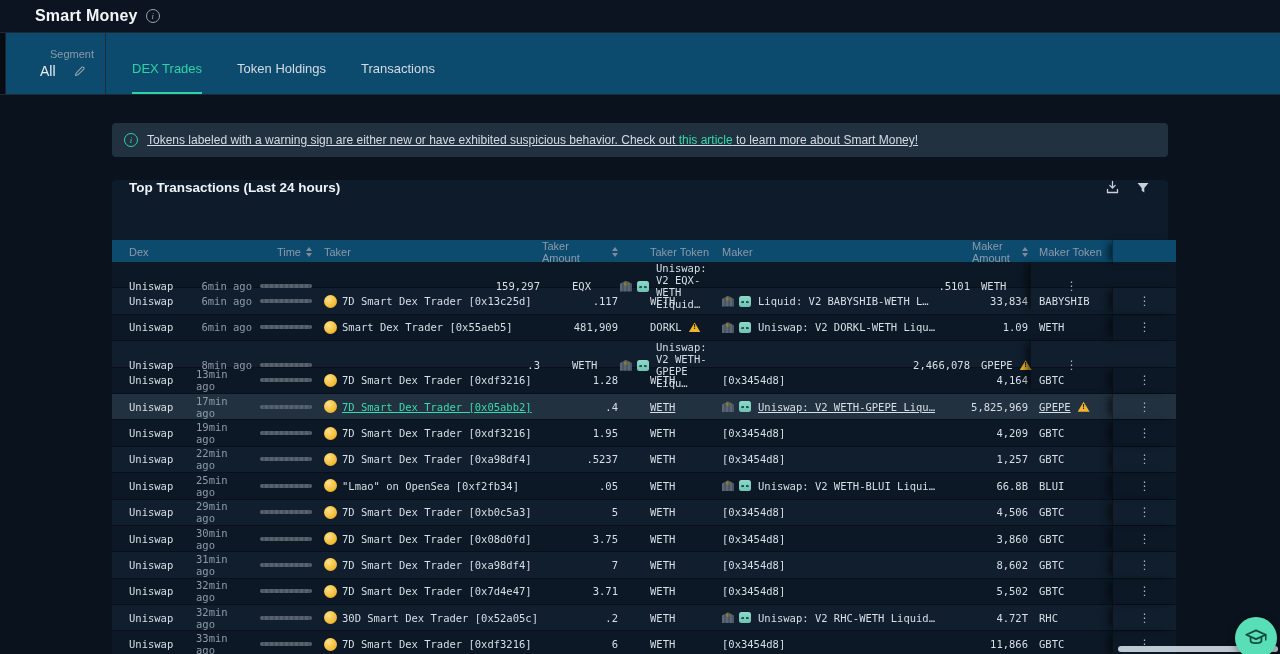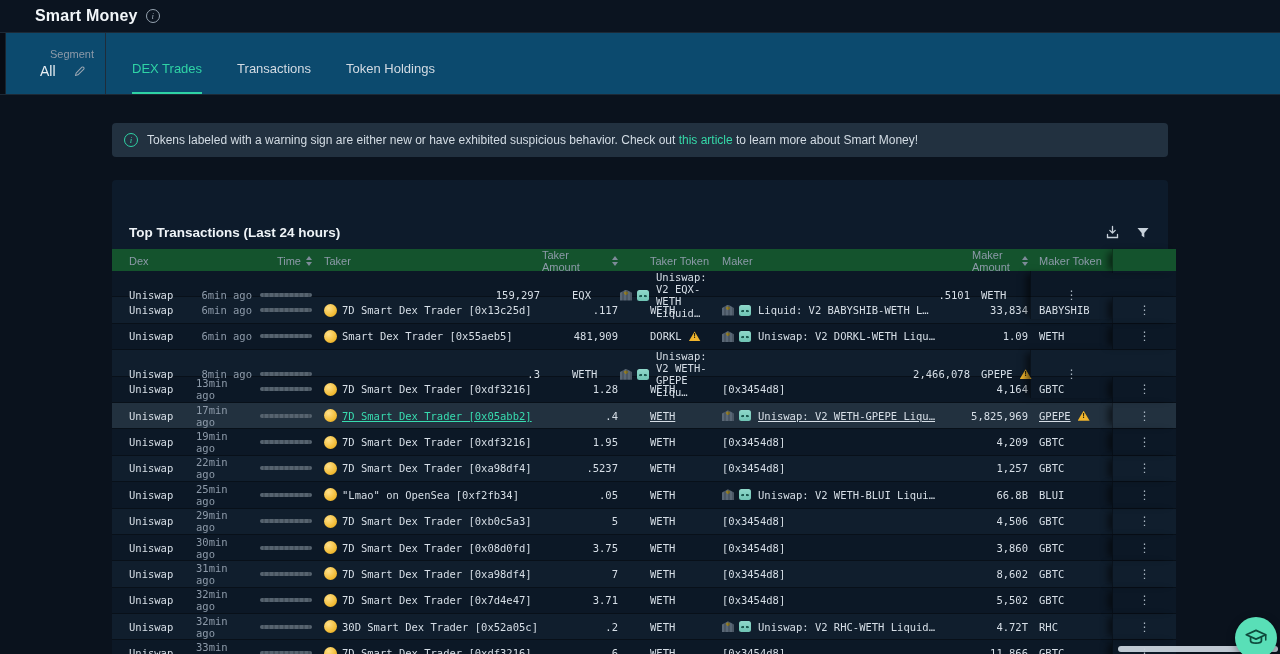--- a/index.html
+++ b/index.html
@@ -46,37 +46,37 @@
   .content { padding:0 112px; }
   .banner {
     margin-top:28px; height:34px; background:#223140; border-radius:4px;
     display:flex; align-items:center; gap:9px; padding-left:12px;
   }
   .banner .info-teal {
     width:14px; height:14px; border:1.2px solid #2fd3a5; border-radius:50%;
     color:#2fd3a5; font-size:9px; line-height:12px; text-align:center; flex:none;
     font-family:"Liberation Serif","DejaVu Serif",serif; font-style:italic;
   }
-  .banner p { font-size:12px; color:#d3dce4; }
+  .banner p { font-size:12px; color:#d3dce4;text-decoration:underline; }
   .banner a { color:#35d9a8; text-decoration:none; cursor:pointer; }
 
   
   .card { margin-top:23px; background:#0d1b2b; border-radius:4px 4px 0 0; }
-  .card-head { height:60px; display:flex; align-items:flex-end; justify-content:space-between; padding:0 18px 0 17px; }
+  .card-head { height:60px; display:flex; align-items:flex-start; justify-content:space-between; padding:0 18px 0 17px; }
   .card-head h2 { font-size:13.5px; font-weight:bold; color:#eef3f7; }
   .card-actions { display:flex; align-items:center; gap:16px; }
   .icon-btn { cursor:pointer; display:inline-flex; }
 
   
   .thead, .trow {
     display:grid;
     grid-template-columns:84px 116px 230px 78px 102px 250px 58px 82px 64px;
     align-items:center; width:1064px;
   }
-  .thead { height:22px; background:#14532d; font-size:11px; color:#8d9aa9;margin-top:9px; }
+  .thead { height:22px; background:#0c4a6e; font-size:11px; color:#8d9aa9; }
   .hcell { display:flex; align-items:center; }
   .c-dex   { padding-left:17px; }
   .c-time  { justify-content:flex-end; }
   .c-taker { padding-left:12px; }
   .c-tamt  { justify-content:flex-end; padding-right:2px; }
   .c-ttok  { padding-left:30px; }
   .c-maker { padding-left:0; }
   .c-mamt  { justify-content:flex-end; padding-right:2px; }
   .c-mtok  { padding-left:9px; }
   .c-act   { justify-content:center; position:relative;
@@ -165,24 +165,24 @@
         <svg width="13" height="13" viewBox="0 0 16 16">
           <path d="M3 13l.9-3.1L11 2.7a1.2 1.2 0 0 1 1.7 0l.6.6a1.2 1.2 0 0 1 0 1.7L6.1 12.1 3 13z" fill="none" stroke="#9aa6b2" stroke-width="1.3" stroke-linejoin="round"></path>
         </svg>
       </div>
     </div>
     <nav class="tabs">
       <div class="tab active">
         <span>DEX Trades</span>
       </div>
       <div class="tab">
-        <span>Transactions</span>
+        <span>Token Holdings</span>
       </div>
       <div class="tab">
-        <span>Token Holdings</span>
+        <span>Transactions</span>
       </div>
     </nav>
   </div>
 
   <main class="content">
 
     <div class="banner">
       <span class="info-teal">i</span>
       <p><span>Tokens labeled with a warning sign are either new or have exhibited suspicious behavior. Check out </span><a>this article</a><span> to learn more about Smart Money!</span></p>
     </div>

